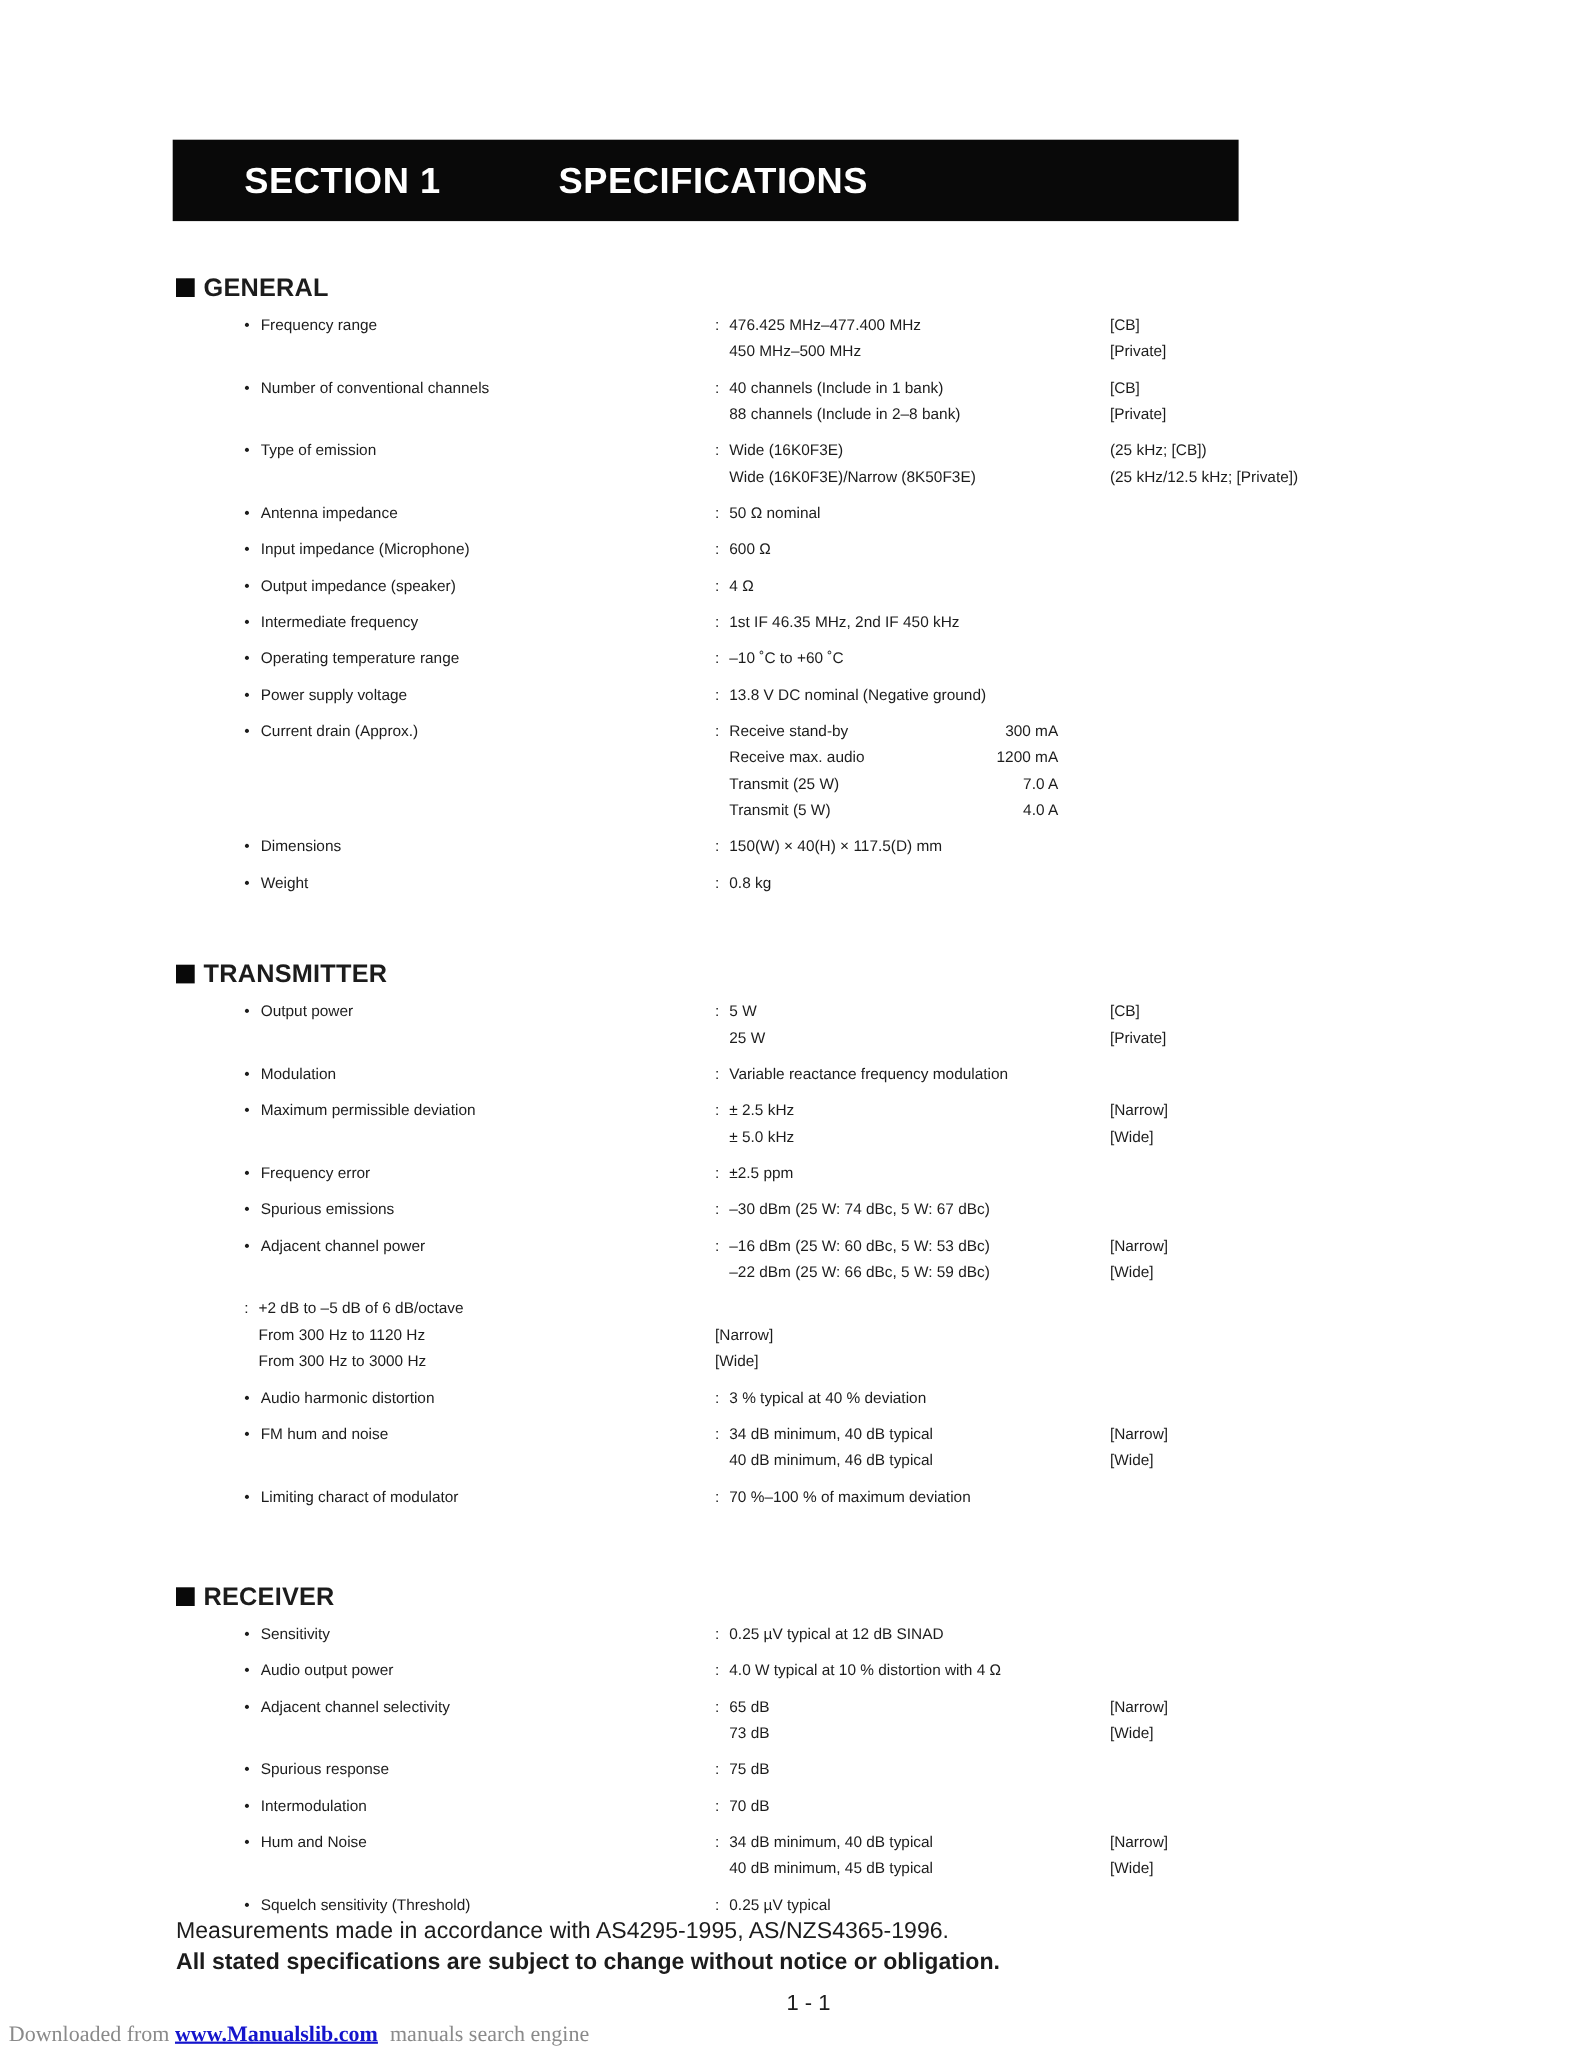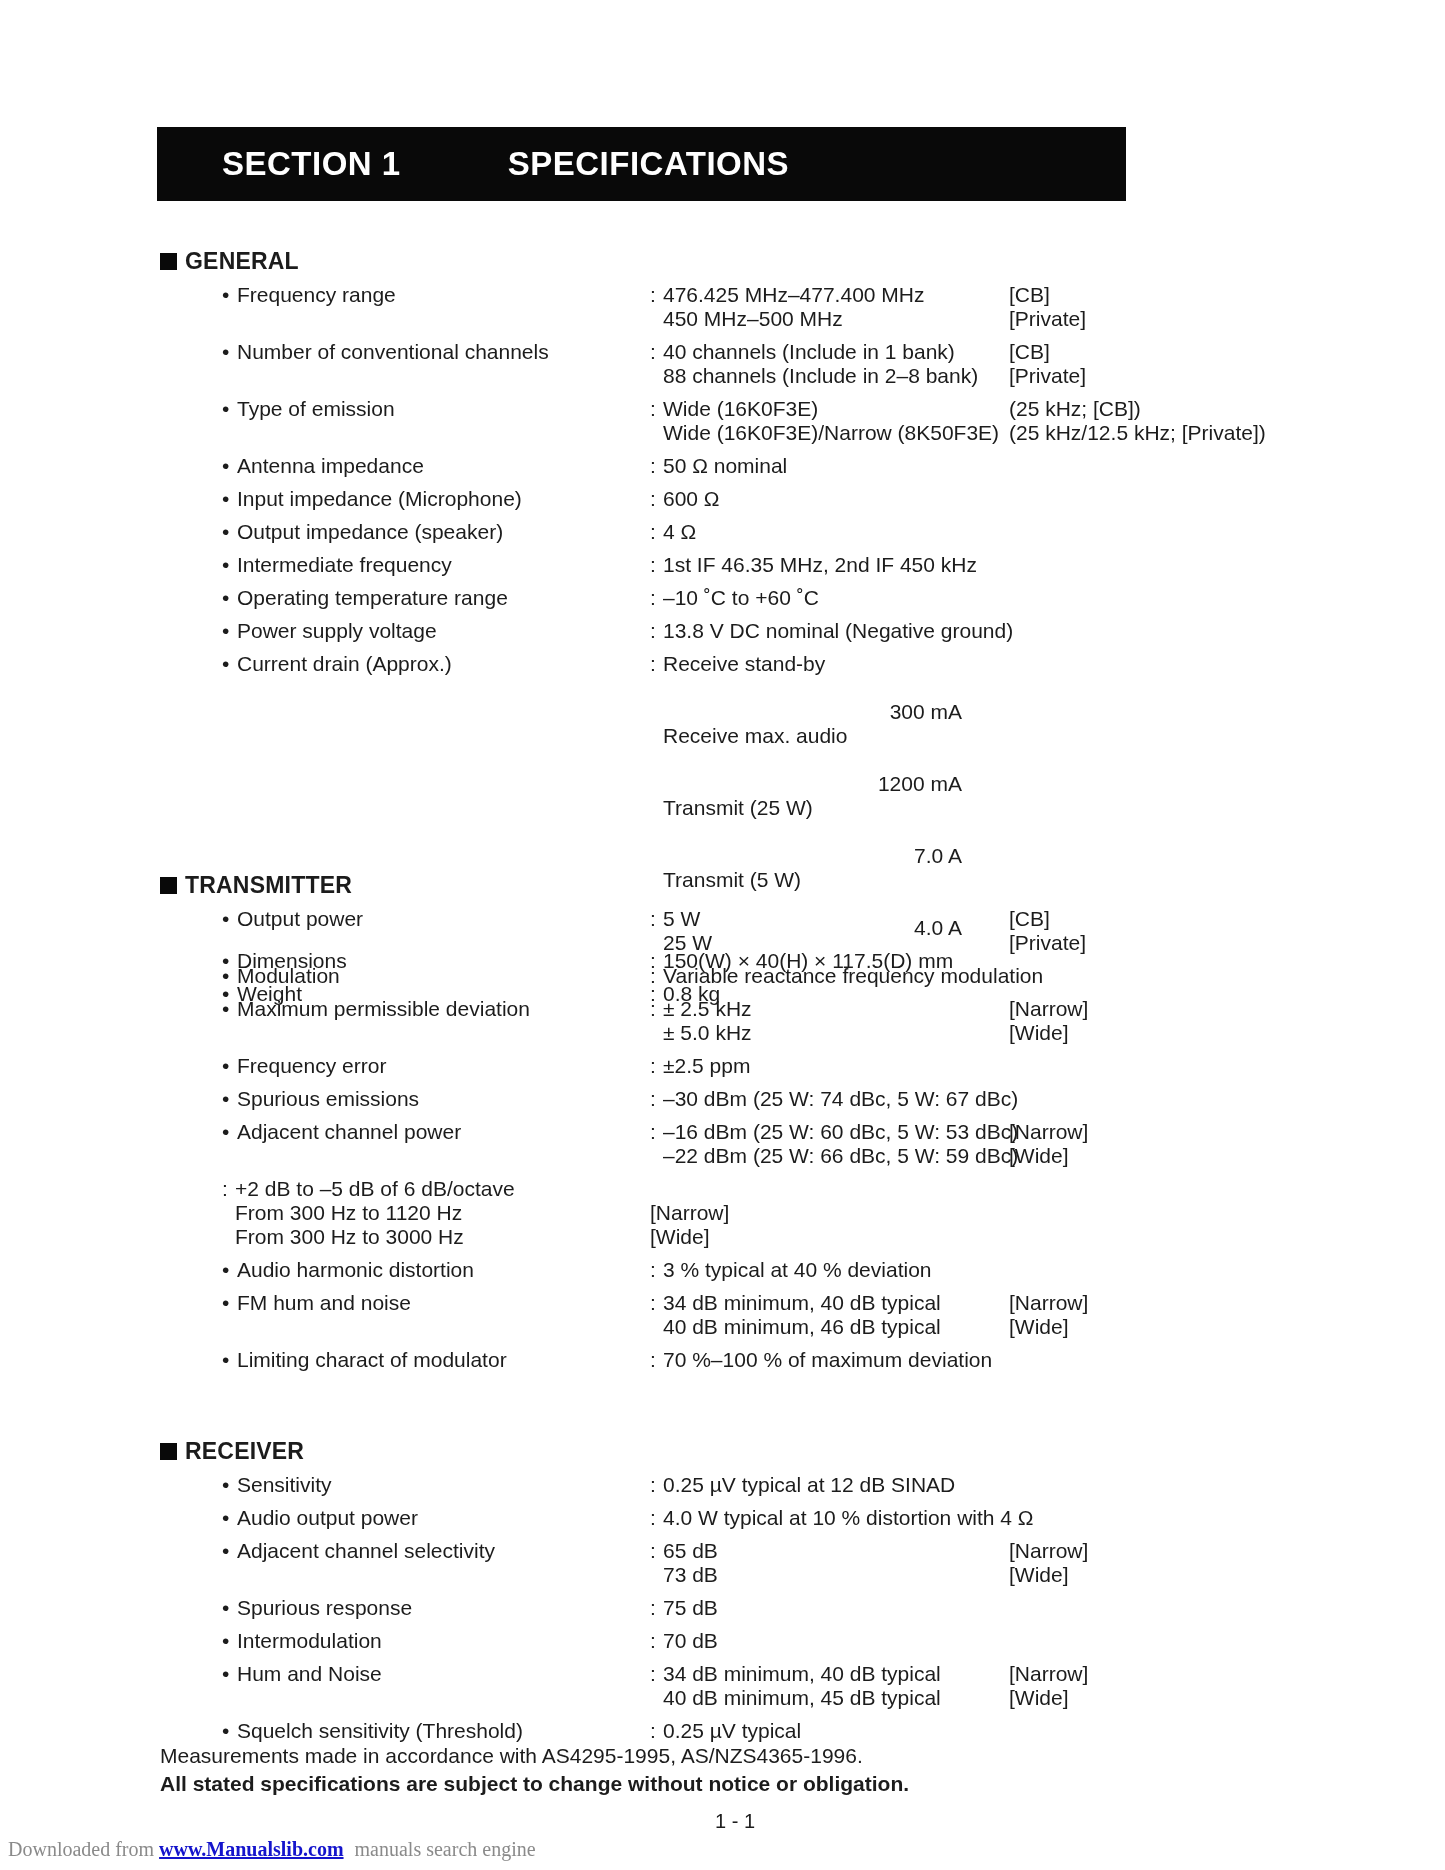--- a/index.html
+++ b/index.html
@@ -36,29 +36,29 @@
   }
   .square{
     display:inline-block;width:17px;height:17px;background:#090909;
     margin-right:8px;flex:none;
   }
   .spec-row{
     display:grid;
     grid-template-columns:428px 359px 1fr;
     padding-left:62px;
     margin-bottom:9px;
-    font-size:21px;line-height:24px;
+    font-size:14px;line-height:24px;
   }
   .spec-label{white-space:nowrap;}
   .bullet{display:inline-block;width:15px;}
   .vline{display:flex;white-space:nowrap;}
   .vline .colon{display:inline-block;width:13px;flex:none;}
   .vline.cont{padding-left:13px;}
   .vline.pair{width:312px;box-sizing:border-box;}
-  .vline .amount{margin-left:auto;margin-top:48px;}
+  .vline .amount{margin-left:auto;}
   .nline{white-space:nowrap;line-height:24px;}
   
   .foot-notes{position:absolute;left:160px;top:1742px;width:1140px;font-size:21px;line-height:28px;}
   .foot-note-bold{font-weight:bold;}
   .page-number{
     position:absolute;left:160px;top:1810px;width:1150px;
     text-align:center;font-size:20px;
   }
   .watermark{
     position:absolute;left:8px;top:1838px;

